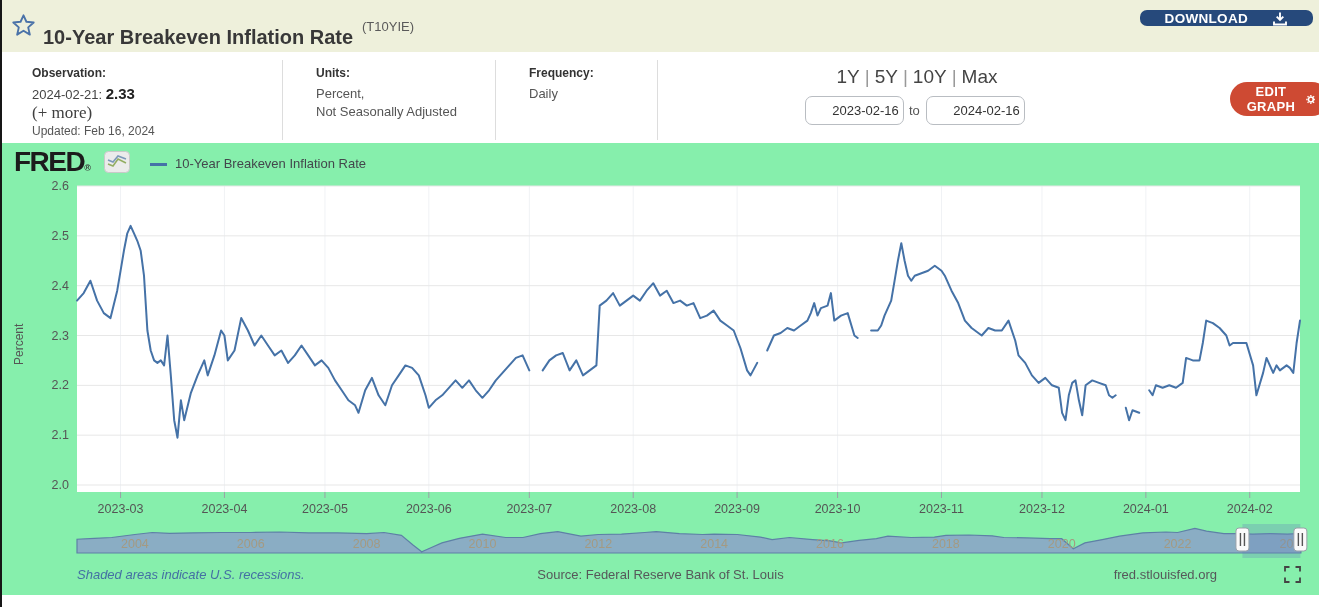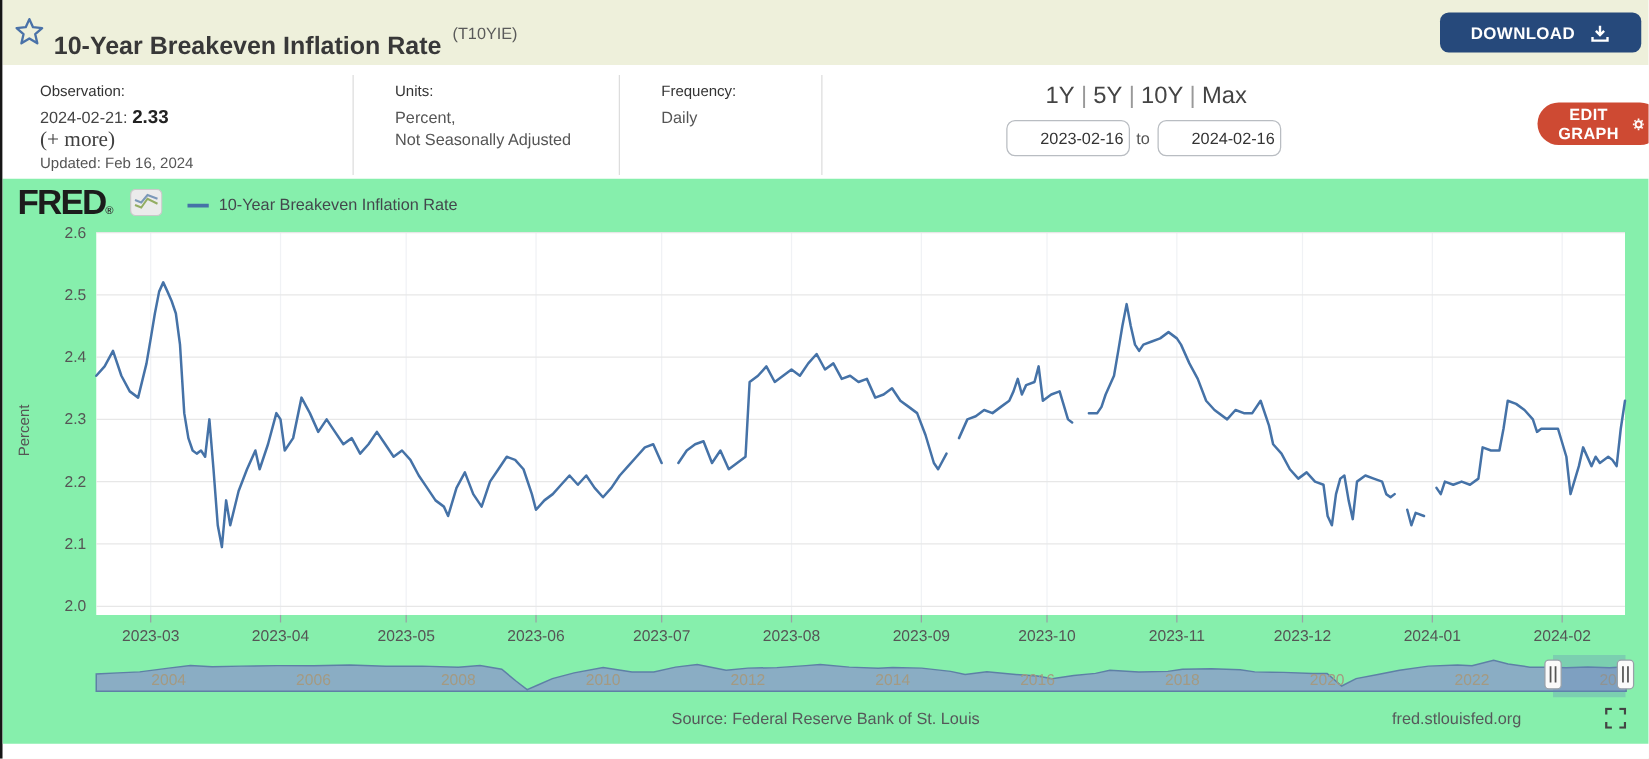--- a/index.html
+++ b/index.html
@@ -4,28 +4,28 @@
 <style>
   html,body{margin:0;padding:0;background:#fff;}
   .page{position:relative;width:1319px;height:607px;background:#fff;overflow:hidden;
         font-family:"Liberation Sans",sans-serif;border-left:2px solid #161616;box-sizing:border-box;}
 
   
   .titlebar{position:absolute;left:0;top:0;right:0;height:52px;background:#eef0db;}
   .star{position:absolute;left:9px;top:13px;width:25px;height:25px;cursor:pointer;}
   .page-title{position:absolute;left:41px;top:13px;font-size:20px;font-weight:bold;color:#383838;}
   .series-symbol{position:absolute;left:360px;top:19px;font-size:13px;color:#5a5a5a;}
-  .download-btn{position:absolute;right:6px;top:10px;height:32px;background:#26497b;color:#fff;
+  .download-btn{position:absolute;right:6px;top:10px;height:16px;background:#26497b;color:#fff;
         border:none;border-radius:7px;font-family:inherit;font-weight:bold;font-size:13.5px;
-        letter-spacing:.3px;padding:0 25px;display:flex;align-items:center;gap:12px;cursor:pointer;}
+        letter-spacing:.3px;padding:0 25px;display:flex;align-items:center;gap:24px;cursor:pointer;}
 
   
   .meta{position:absolute;left:0;top:52px;right:0;height:91px;background:#fff;font-size:13px;color:#444;}
   .vdiv{position:absolute;top:8px;height:80px;width:1px;background:#ddd;}
-  .meta-label{font-size:12px;font-weight:normal;color:#333;margin-bottom:3px;}
+  .meta-label{font-size:12px;font-weight:bold;color:#333;margin-bottom:3px;}
   .meta-col{position:absolute;top:12px;line-height:18px;}
   .obs-col{left:30px;}
   .units-col{left:292px;color:#555;margin-left:22px;}
   .freq-col{left:505px;color:#555;margin-left:22px;}
   .obs-value{font-size:15px;font-weight:bold;color:#222;}
   .obs-more{font-size:17px;color:#404040;cursor:pointer;font-family:Liberation Serif, serif;}
   .obs-updated{font-size:12px;color:#555;}
   .range-links{position:absolute;left:790px;top:14px;width:250px;text-align:center;font-size:19px;}
   .range-links a{color:#444;text-decoration:none;cursor:pointer;}
   .range-links .sep{color:#999;margin:0 5px;}
@@ -212,19 +212,20 @@
           <line x1="1238.4415094339533" y1="9" x2="1238.4415094339533" y2="22" stroke="#555" stroke-width="1.4"></line>
           <line x1="1242.4415094339533" y1="9" x2="1242.4415094339533" y2="22" stroke="#555" stroke-width="1.4"></line>
         </g>
         <g cursor="ew-resize">
           <rect x="1291.86603773584" y="4" width="13" height="23" rx="3" fill="#fafafa" stroke="#98a0a8" stroke-width="1"></rect>
           <line x1="1296.36603773584" y1="9" x2="1296.36603773584" y2="22" stroke="#555" stroke-width="1.4"></line>
           <line x1="1300.36603773584" y1="9" x2="1300.36603773584" y2="22" stroke="#555" stroke-width="1.4"></line>
         </g>
       </svg>
 
+    <div class="f-recessions">Shaded areas indicate U.S. recessions.</div>
     <div class="f-source">Source: Federal Reserve Bank of St. Louis</div>
     <div class="f-site">fred.stlouisfed.org</div>
     <svg class="f-fullscreen" viewBox="0 0 17 17">
       <path d="M1 5.5 V1 H5.5 M11.5 1 H16 V5.5 M16 11.5 V16 H11.5 M5.5 16 H1 V11.5" fill="none" stroke="#444" stroke-width="1.8"></path>
     </svg>
   </section>
 </div>
 
 </body></html>

